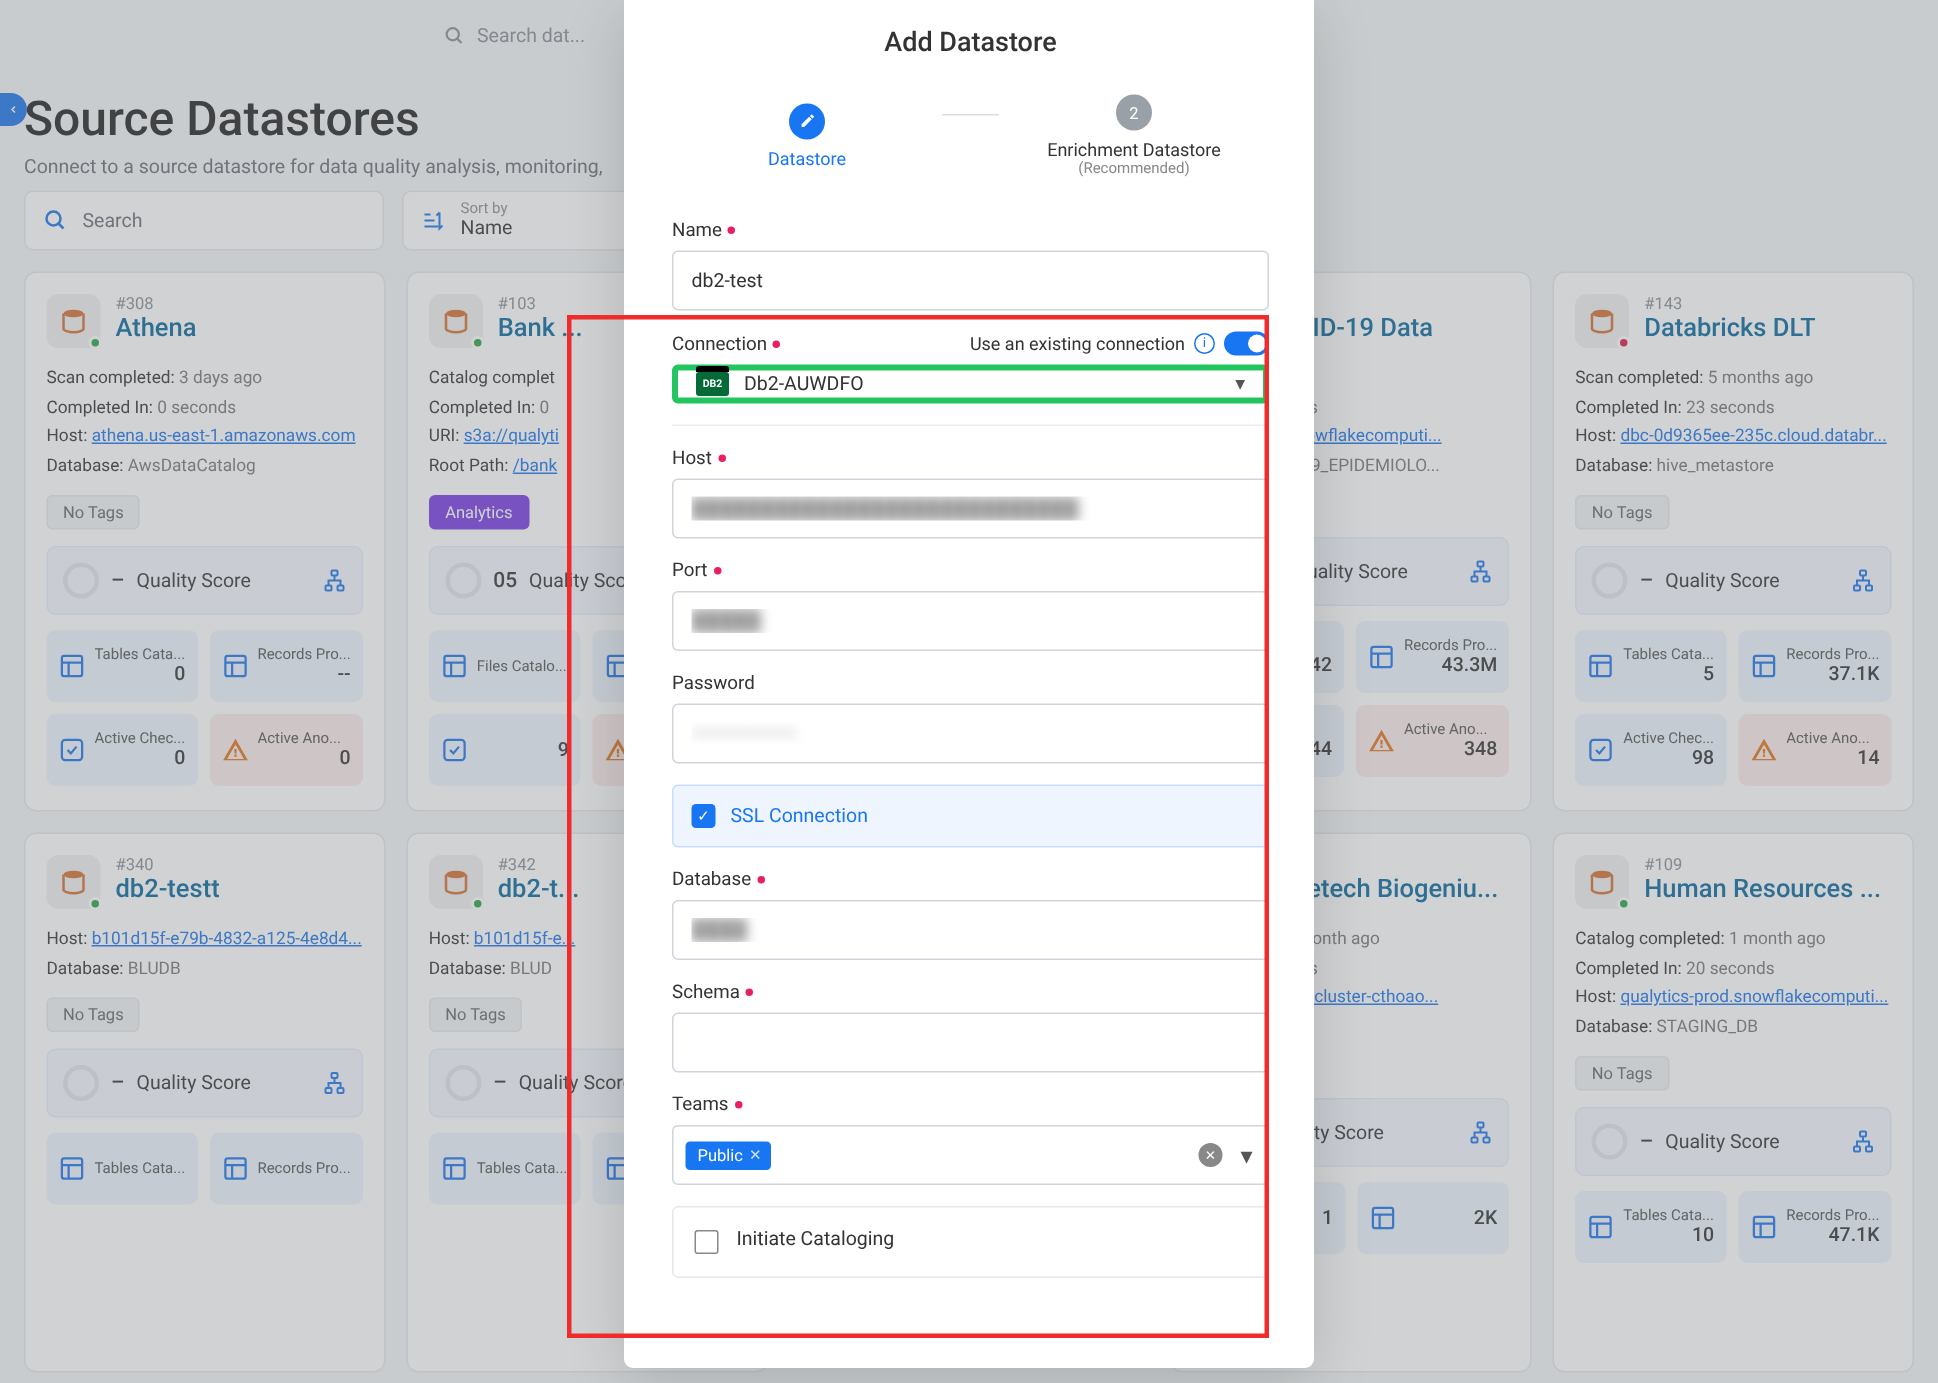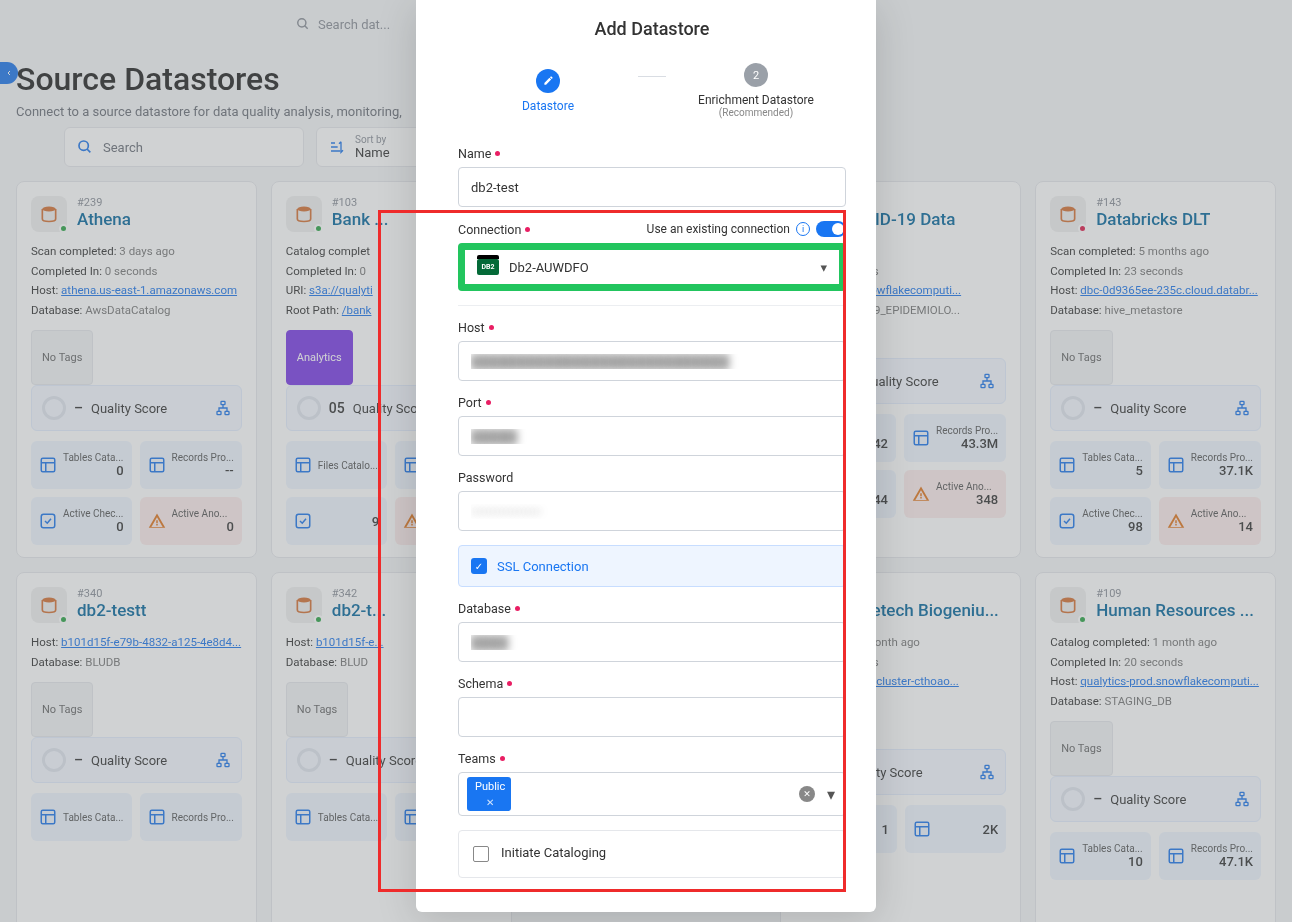--- a/index.html
+++ b/index.html
@@ -12,58 +12,58 @@
 .topbar { height: 48px; display: flex; align-items: center; padding: 0 16px; }
 .search-wrap { margin-left: 280px; display: flex; color: #8a8f98; font-size: 13px; }
 .search-wrap svg { margin-right: 8px; }
 
 .collapse-btn { position: absolute; left: 0; top: 62px; width: 18px; height: 22px; background: #1976f2; border-radius: 0 12px 12px 0; display:flex;align-items:center;justify-content:center;color:#fff;font-size:11px;}
 
 .page-header { padding: 12px 16px 0 16px; }
 .page-title { font-size: 32px; font-weight: 500; color: #222; margin-bottom: 6px; }
 .page-sub { font-size: 13px; color: #6a6f78; margin-bottom: 8px; }
 
-.filters-row { display:flex; gap:12px; padding: 0 16px 14px 28px; align-items:center;margin-left:36px; }
+.filters-row { display:flex; gap:12px; padding: 0 16px 14px 16px; align-items:center; }
 .filter-box { background:#fff; border:1px solid #e5e7eb; border-radius:6px; height:40px; display:flex; align-items:center; padding:0 12px; font-size:13px; color:#6a6f78; }
 .filter-search { width: 240px; gap:10px; }
 .filter-sort { width: 180px; gap:10px; }
 .filter-sort-label { font-size:10px; color:#8a8f98; line-height:1; }
 .filter-sort-val { font-size:13px; color:#333; }
 
 .cards-grid { display:grid; grid-template-columns: repeat(5, 1fr); gap:14px; padding: 0 16px; }
 .card { background:#fff; border:1px solid #e5e7eb; border-radius:8px; padding:14px 14px 12px 14px; min-height:360px; }
 .card-head { display:flex; align-items:flex-start; gap:10px; margin-bottom:10px; }
 .card-icon { width:36px; height:36px; border-radius:8px; background:#f0f0f0; display:flex; align-items:center; justify-content:center; position:relative; }
 .card-icon .dot { position:absolute; width:9px; height:9px; border-radius:50%; bottom:-1px; right:-1px; border:2px solid #fff; }
 .card-id { font-size:11px; color:#8a8f98; }
 .card-name { font-size:17px; font-weight:500; color:#0369a1; white-space:nowrap; overflow:hidden; text-overflow:ellipsis; max-width:160px;text-align:right; }
 .card-meta { font-size:11.5px; color:#555; line-height:1.7; margin-bottom:10px; }
 .card-meta .label { color:#333; }
 .card-meta .val { color:#777; }
 .card-meta a { color:#1976f2; text-decoration:underline; }
-.tag-chip { display:inline-block; background:#f1f3f5; border:1px solid #e5e7eb; border-radius:4px; padding:20px 10px; font-size:11px; color:#666; margin-bottom:0; }
+.tag-chip { display:inline-block; background:#f1f3f5; border:1px solid #e5e7eb; border-radius:4px; padding:4px 10px; font-size:11px; color:#666; margin-bottom:11px; }
 .tag-chip.analytics { background:#7c3aed; color:#fff; border-color:#7c3aed; }
 .quality-row { background:#f5f8ff; border:1px solid #e3edff; border-radius:6px; padding:10px; display:flex; align-items:center; justify-content:space-between; margin-bottom:10px; }
 .qr-left { display:flex; align-items:center; gap:8px; }
 .donut { width:24px; height:24px; border:3px solid #e0e5ef; border-radius:50%; }
 .qr-score { font-size:14px; font-weight:500; color:#333; }
 .qr-label { font-size:13px; color:#333; }
 .tree-icon { color:#1976f2; }
 .stat-grid { display:grid; grid-template-columns:1fr 1fr; gap:8px; }
 .stat-box { border-radius:6px; padding:8px; display:flex; align-items:center; gap:6px; min-height:48px; }
 .stat-box.blue { background:#eef5ff; }
 .stat-box.red { background:#fdeceb; }
 .stat-icon { color:#1976f2; flex-shrink:0; }
 .stat-icon.warn { color:#e67417; }
 .stat-text { display:flex; flex-direction:column; overflow:hidden; flex:1; text-align:right;}
 .stat-label { font-size:10px; color:#555; white-space:nowrap; overflow:hidden; text-overflow:ellipsis; text-align:left;}
 .stat-val { font-size:13px; font-weight:500; color:#333; }
 
 
-.modal { position:absolute; left:50%; top:0; transform:translateX(-50%); width:460px; background:#fff; border-radius:0 0 6px 6px; box-shadow:0 8px 40px rgba(0,0,0,0.15); z-index:20; padding:18px 0 0 12px; height: 912px; overflow:hidden;}
+.modal { position:absolute; left:50%; top:0; transform:translateX(-50%); width:460px; background:#fff; border-radius:0 0 6px 6px; box-shadow:0 8px 40px rgba(0,0,0,0.15); z-index:20; padding:18px 0 0 2px; height: 912px; overflow:hidden;}
 .modal-inner { padding: 0 30px 20px 30px; height:100%; overflow-y:auto; }
 .modal-inner::-webkit-scrollbar{width:8px;}
 .modal-inner::-webkit-scrollbar-thumb{background:#d9dde3;border-radius:4px;}
 .modal-title { text-align:center; font-size:18px; font-weight:500; color:#333; margin-bottom:24px; }
 .stepper { display:flex; align-items:center; justify-content:center; gap:0; margin-bottom:28px; }
 .step { display:flex; flex-direction:column; align-items:center; width:180px; }
 .step-circle { width:24px; height:24px; border-radius:50%; display:flex; align-items:center; justify-content:center; color:#fff; font-size:11px; margin-bottom:6px; }
 .step-circle.active { background:#1976f2; }
 .step-circle.inactive { background:#9aa0a8; }
 .step-label { font-size:12px; color:#333; }
@@ -74,28 +74,28 @@
 .form-group { margin-bottom:14px; }
 .form-label { font-size:12.5px; color:#333; margin-bottom:6px; display:flex; align-items:center; gap:4px; }
 .req-dot { width:5px; height:5px; border-radius:50%; background:#e91e63; display:inline-block; }
 .form-input { width:100%; height:40px; border:1px solid #cfd4db; border-radius:4px; padding:0 12px; font-size:13px; color:#333; background:#fff; }
 .form-input.blurred { color:transparent; text-shadow:0 0 8px rgba(0,0,0,0.4); }
 .conn-row { display:flex; align-items:center; justify-content:space-between; margin-bottom:6px; }
 .conn-toggle-wrap { display:flex; align-items:center; gap:6px; font-size:12px; color:#333; }
 .info-icon { width:14px; height:14px; border:1px solid #1976f2; border-radius:50%; display:flex; align-items:center; justify-content:center; color:#1976f2; font-size:9px; }
 .toggle { width:30px; height:16px; background:#1976f2; border-radius:10px; position:relative; }
 .toggle::after { content:''; position:absolute; width:12px; height:12px; background:#fff; border-radius:50%; top:2px; right:2px; }
-.conn-select { width:100%; height:48px; border:7px solid #22c55e; border-radius:4px; display:flex; align-items:center; padding:0 12px; gap:10px; font-size:13px; color:#333; position:relative; }
+.conn-select { width:100%; height:26px; border:4px solid #22c55e; border-radius:4px; display:flex; align-items:center; padding:0 12px; gap:10px; font-size:13px; color:#333; position:relative; }
 .conn-select .caret { position:absolute; right:12px; color:#555; }
 .db2-badge { width:22px; height:16px; background:#046A38; border-radius:2px; display:flex; align-items:center; justify-content:center; color:#fff; font-size:7px; font-weight:bold; position:relative; }
 .db2-badge::before { content:''; position:absolute; top:-4px; left:0; width:22px; height:4px; background:#000; border-radius:2px 2px 0 0; }
 .ssl-box { background:#eef5ff; border:1px solid #c7ddff; border-radius:4px; padding:12px; display:flex; align-items:center; gap:10px; font-size:13px; color:#1976f2; }
 .ssl-check { width:16px; height:16px; background:#1976f2; border-radius:3px; display:flex; align-items:center; justify-content:center; color:#fff; font-size:10px; }
 .teams-box { width:100%; min-height:40px; border:1px solid #cfd4db; border-radius:4px; display:flex; align-items:center; padding:4px 8px; gap:6px; position:relative; }
-.team-chip { background:#1976f2; color:#fff; border-radius:3px; padding:3px 6px 3px 8px; font-size:11px; display:flex; align-items:center; gap:4px;flex-direction:column; }
+.team-chip { background:#1976f2; color:#fff; border-radius:3px; padding:3px 6px 3px 8px; font-size:11px; display:flex; align-items:center; gap:4px; }
 .team-chip .x { font-size:10px; opacity:0.8; }
 .teams-box .clear { position:absolute; right:30px; width:16px;height:16px;border-radius:50%;background:#888;color:#fff;display:flex;align-items:center;justify-content:center;font-size:9px; }
 .teams-box .caret { position:absolute; right:10px; color:#555; }
 .catalog-box { border:1px solid #e5e7eb; border-radius:4px; padding:14px; display:flex; gap:12px; align-items:flex-start; }
 .catalog-check { width:16px; height:16px; border:1.5px solid #888; border-radius:2px; flex-shrink:0; margin-top:1px; }
 .catalog-title { font-size:13px; color:#333; margin-bottom:3px; }
 .divider { height:1px; background:#eceef1; margin: 8px 0 14px 0; }
 
 
 .highlight-box { position:absolute; border:3px solid #ef2b2b; z-index:30; pointer-events:none; }
@@ -151,21 +151,21 @@
       <div class="card" style="grid-area: 1 / 1;">
     <div class="card-head">
       <div class="card-icon">
         <svg width="20" height="20" viewBox="0 0 24 24" fill="#d97030">
               <ellipse cx="12" cy="6" rx="8" ry="3"></ellipse>
               <path d="M4 6v12c0 1.66 3.58 3 8 3s8-1.34 8-3V6" fill="none" stroke="#d97030" stroke-width="2"></path>
             </svg>
         <span class="dot" style="background:#26a642"></span>
       </div>
       <div style="min-width:0">
-        <div class="card-id">#239</div>
+        <div class="card-id">#308</div>
         <div class="card-name">Athena</div>
       </div>
     </div>
     <div class="card-meta">
           <div><span class="label">Scan completed: </span><span class="val">3 days ago</span></div>
           <div><span class="label">Completed In: </span><span class="val">0 seconds</span></div>
           <div><span class="label">Host: </span><a>athena.us-east-1.amazonaws.com</a></div>
           <div><span class="label">Database: </span><span class="val">AwsDataCatalog</span></div>
         </div>
     <span class="tag-chip ">No Tags</span>

